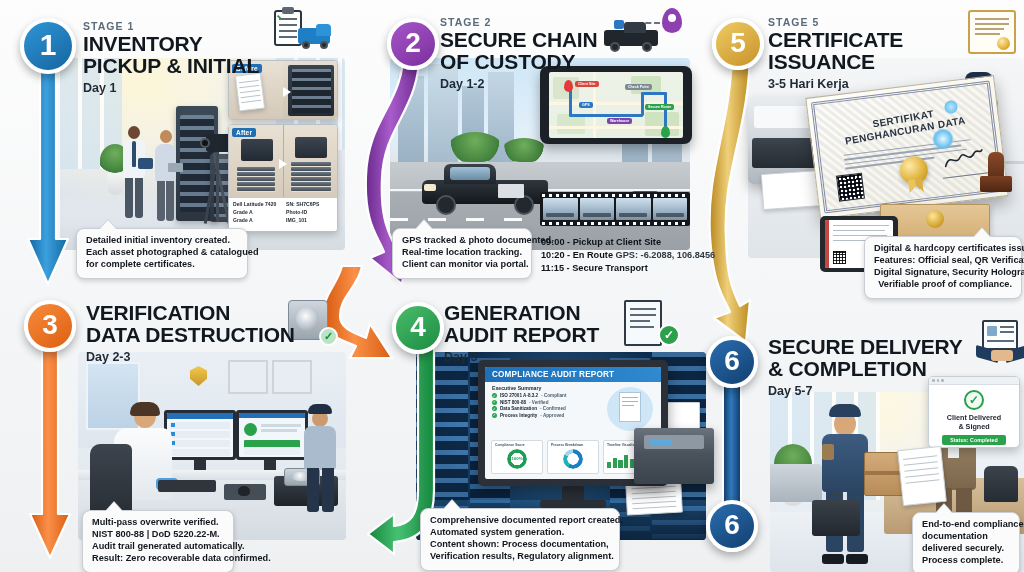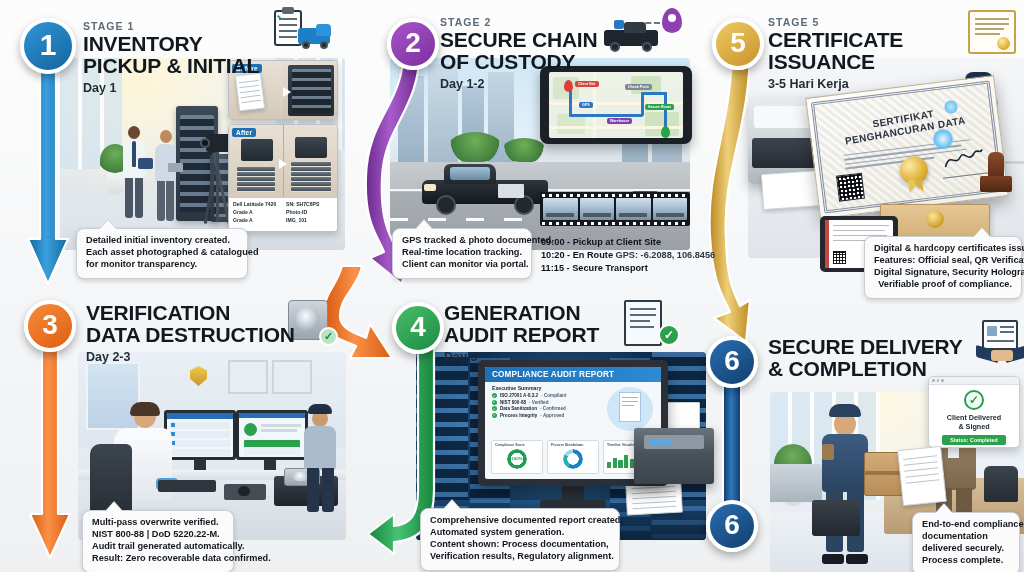--- a/index.html
+++ b/index.html
@@ -512,21 +512,21 @@
   <div class="stage-head" style="left:83px; top:20px; width:190px;">
     <div class="stage-kicker">STAGE 1</div>
     <div class="stage-title">INVENTORY</div>
     <div class="stage-title">PICKUP &amp; INITIAL</div>
     <div class="stage-day">Day 1</div>
   </div>
 
   <div class="callout tail-tl" style="left:76px; top:228px; width:172px;">
     <span class="ln">Detailed initial inventory created.</span>
     <span class="ln">Each asset photographed &amp; catalogued</span>
-    <span class="ln">for monitor transparency.</span>
+    <span class="ln">for complete certificates.</span>
   </div>
 
   <svg class="arrow-svg" style="left:24px; top:44px;" width="70" height="245" viewBox="0 0 70 245">
     <defs>
       <linearGradient id="g1" x1="0" y1="0" x2="1" y2="0">
         <stop offset="0%" stop-color="#1163a1"></stop>
           <stop offset="45%" stop-color="#3ba0de"></stop>
           <stop offset="100%" stop-color="#14689f"></stop>
       </linearGradient>
     </defs>
@@ -1058,20 +1058,21 @@
   <div class="badge" style="left:706px; top:500px; width:52px; height:52px; font-size:28px; background:linear-gradient(145deg,#2a6db0,#12406f);">
     <span>6</span>
   </div>
   <div style="position:absolute; left:722px; top:380px; width:20px; height:130px; z-index:19;
               background:linear-gradient(90deg,#133f6d,#2f79bd 45%,#12406f);
               border-left:2px solid #fff; border-right:2px solid #fff;"></div>
 
   <div class="stage-head" style="left:768px; top:336px; width:200px;">
     <div class="stage-title">SECURE DELIVERY</div>
     <div class="stage-title">&amp; COMPLETION</div>
+    <div class="stage-day">Day 5-7</div>
   </div>
 
   <div class="callout tail-tl" style="left:912px; top:512px; width:108px;">
     <span class="ln">End-to-end compliance</span>
     <span class="ln">documentation</span>
     <span class="ln">delivered securely.</span>
     <span class="ln">Process complete.</span>
   </div>
 
 </div>

